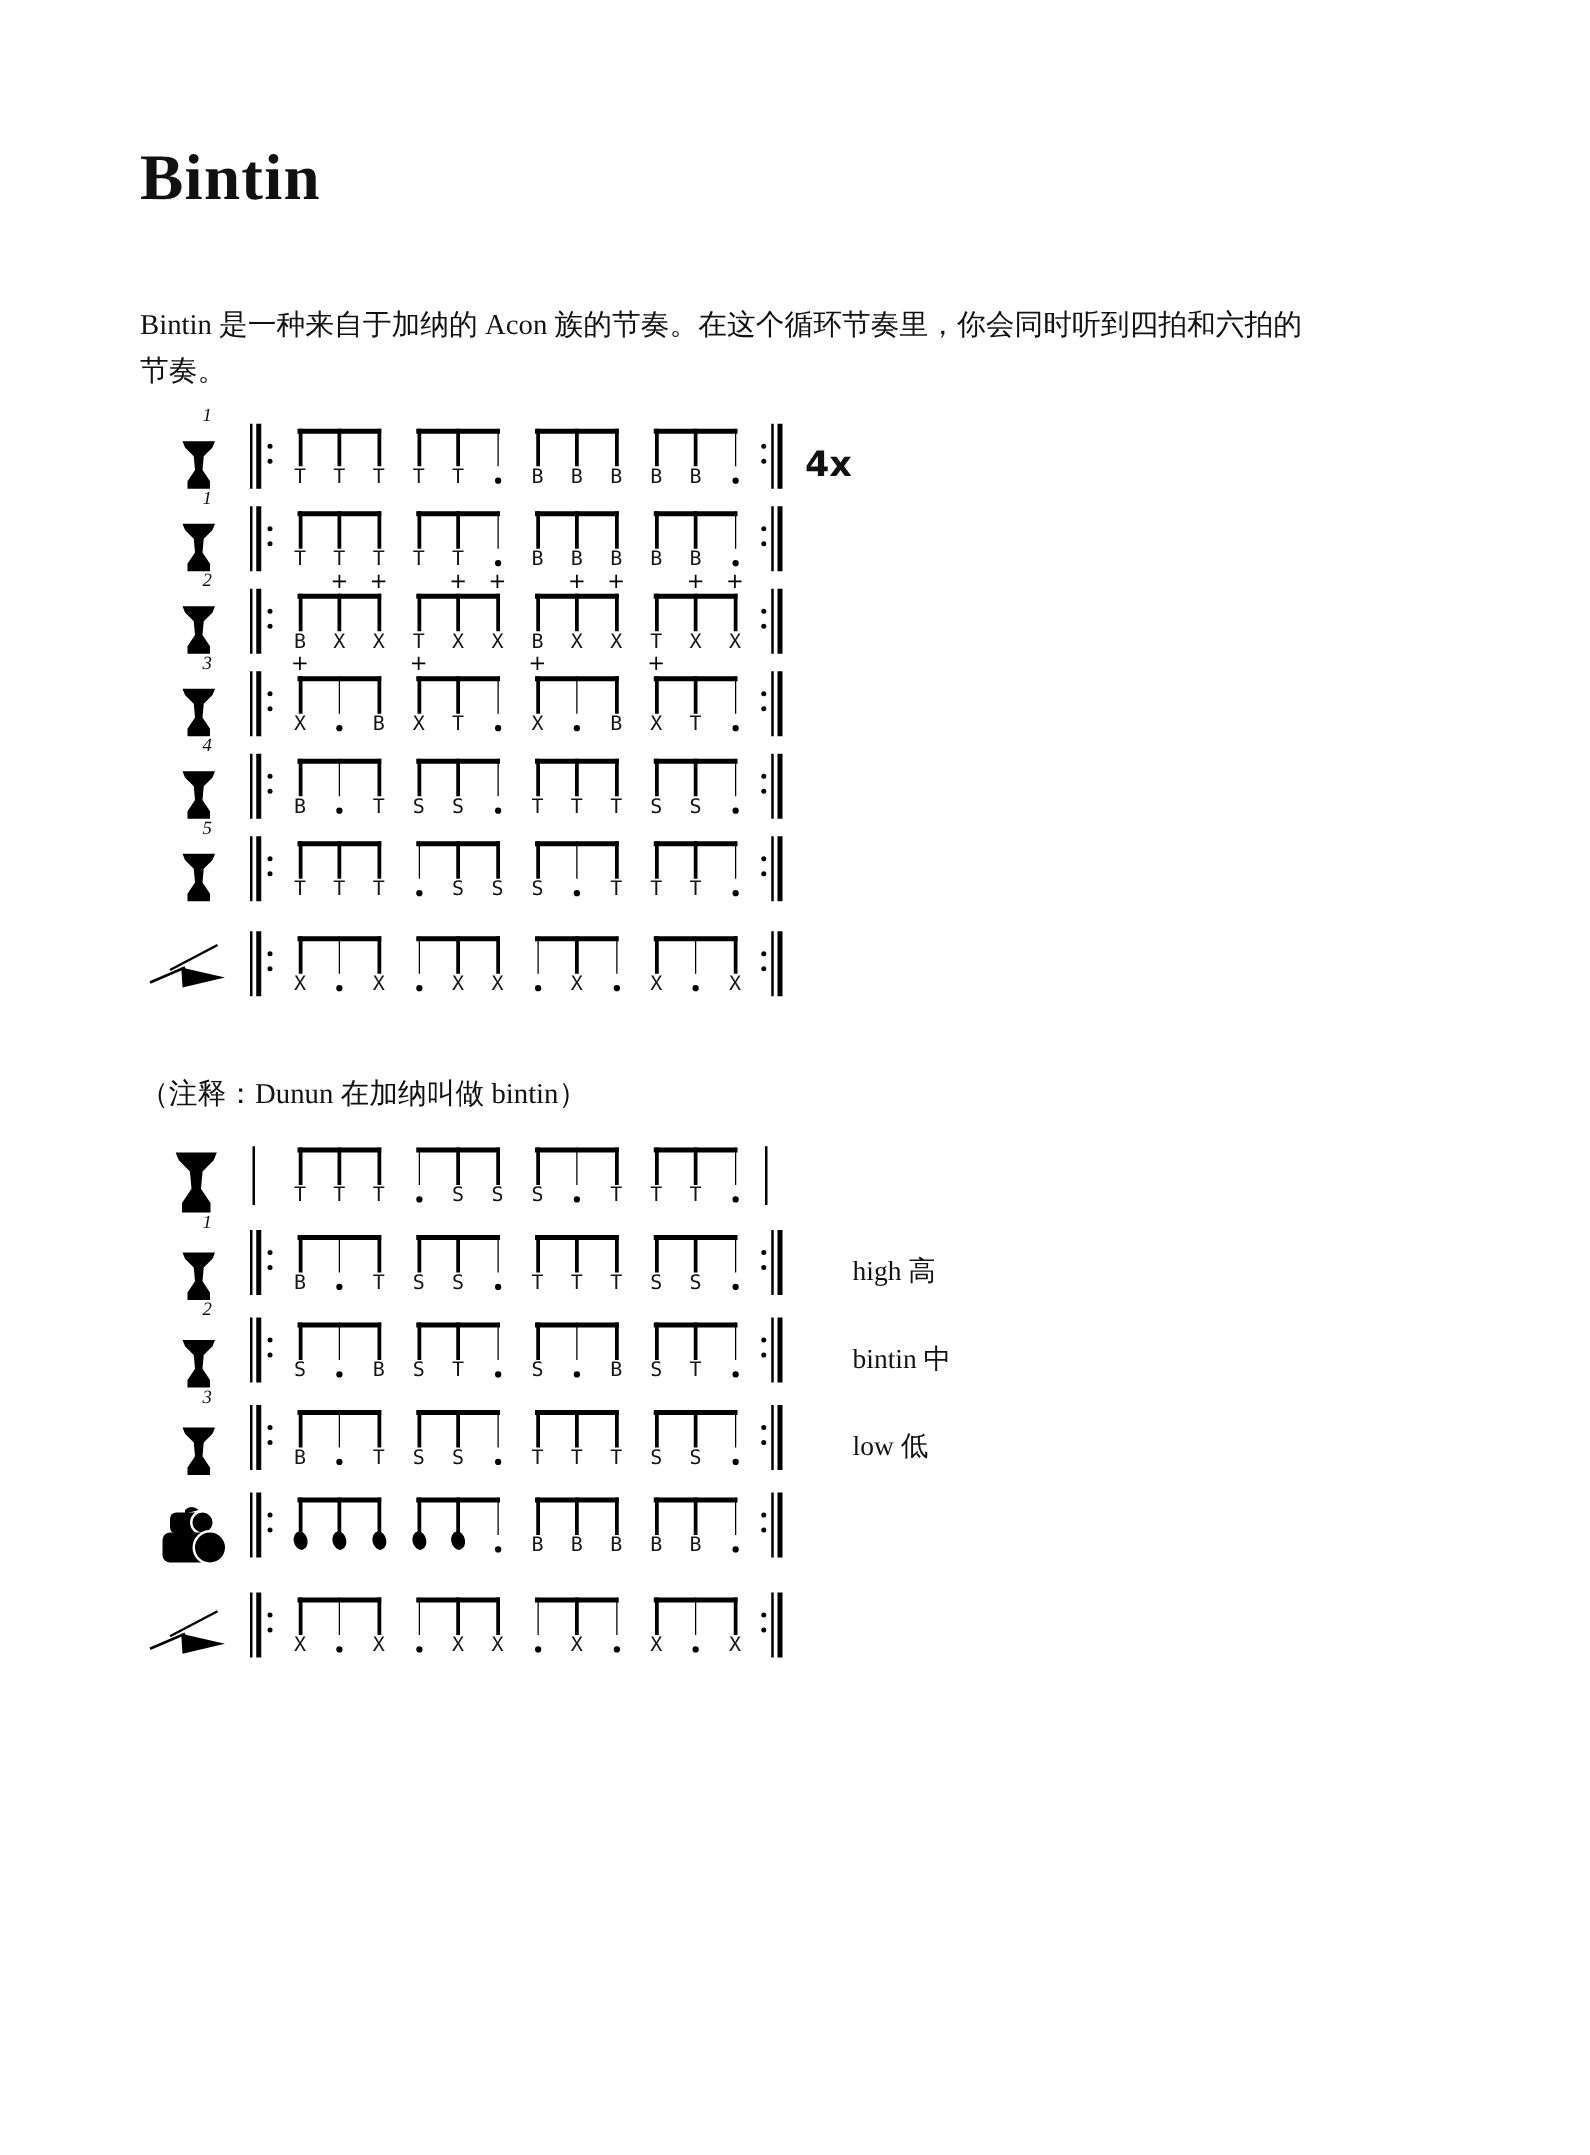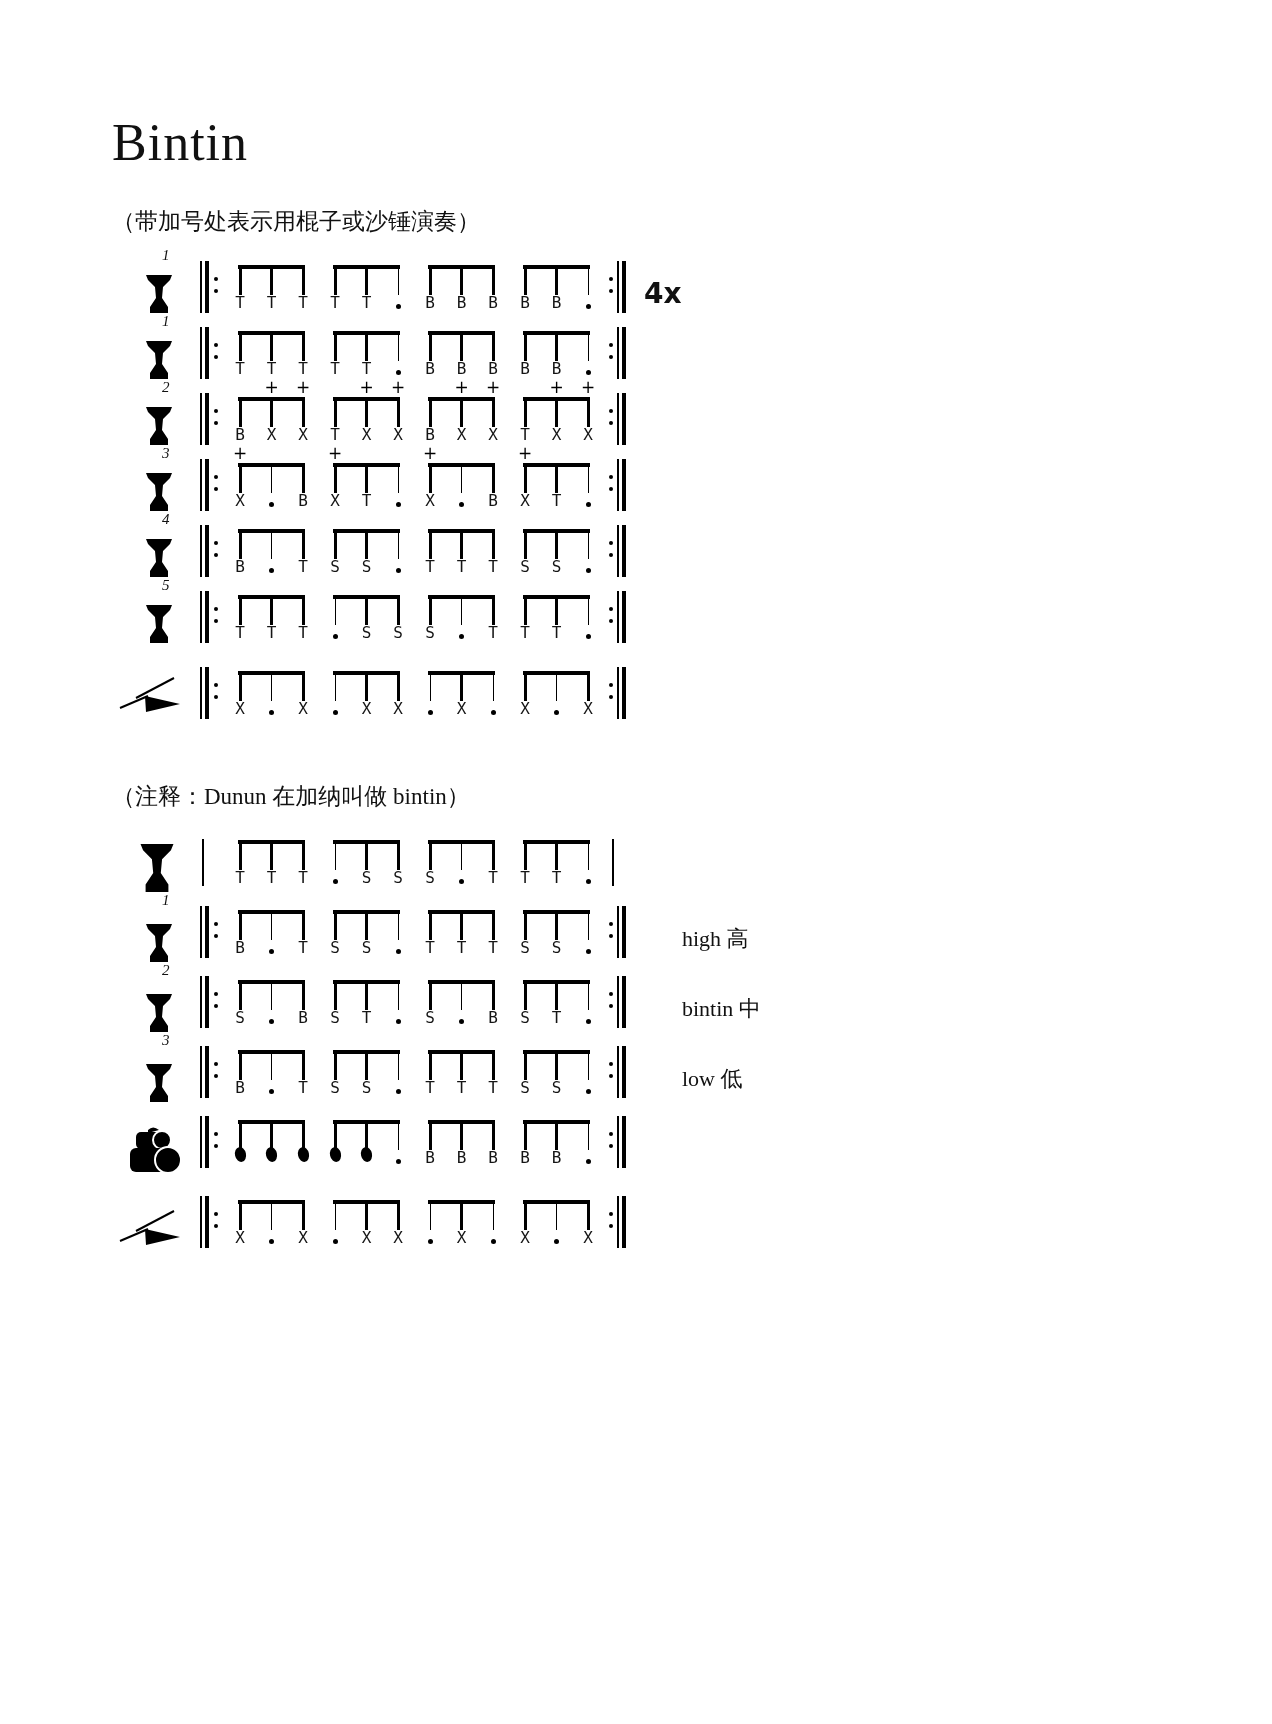--- a/index.html
+++ b/index.html
@@ -2,21 +2,21 @@
 <html><head>
 <meta charset="utf-8">
 <style>
   html,body{margin:0;padding:0;background:#888;}
   .page{
     width:1272px;height:1724px;background:#ffffff;margin:0 auto;
     font-family:"Liberation Serif","DejaVu Serif",serif;color:#111;
     position:relative;overflow:hidden;box-sizing:border-box;
     padding:80px 0 0 112px;
   }
-  .title{font-size:52px;line-height:56px;font-weight:normal;letter-spacing:1px;}
+  .title{font-size:52px;line-height:56px;font-weight:bold;letter-spacing:1px;}
   .para{font-size:23px;line-height:37px;margin-top:70px;width:960px;}
   .source-line{font-size:23px;margin-top:44px;}
   .note-line{font-size:23px;margin-top:8px;}
   .section-heading{font-size:23px;margin-top:40px;}
   .sub-line{font-size:23px;margin-top:8px;}
   .rows{margin-top:14px;}
 
   .nrow{display:flex;align-items:flex-start;height:66px;position:relative;}
   .break-rows .nrow{height:70px;}
   .stick-row{margin-top:10px;}
@@ -54,22 +54,25 @@
     font-size:28px;margin-left:10px;margin-top:26px;
   }
   .right-label{font-size:22px;margin-left:48px;margin-top:28px;white-space:nowrap;}
 </style>
 </head>
 <body>
 
 <div class="page">
   <h1 class="title">Bintin</h1>
 
-
-  <div class="note-line">（带加号处表示用棍子或沙锤演奏）</div>
+  <div class="para">
+    <span>Bintin 是一种来自于加纳的 Acon 族的节奏。在这个循环节奏里，你会同时听到四拍和六拍的</span><br>
+    <span>节奏。</span>
+  </div>
+
 
   <div>
     <div class="rows intro-rows">
         <div class="nrow">
           <div class="icon-col">
             <div class="inst-num">1</div>
             <div class="inst-icon djembe"><svg width="30" height="40" viewBox="0 0 30 40">
                 <path d="M2 1 H28 L26 6 L19 13 L18 24 L24 33 L24 39 H6 L6 33 L12 24 L11 13 L4 6 Z"></path>
               </svg></div>
           </div>

